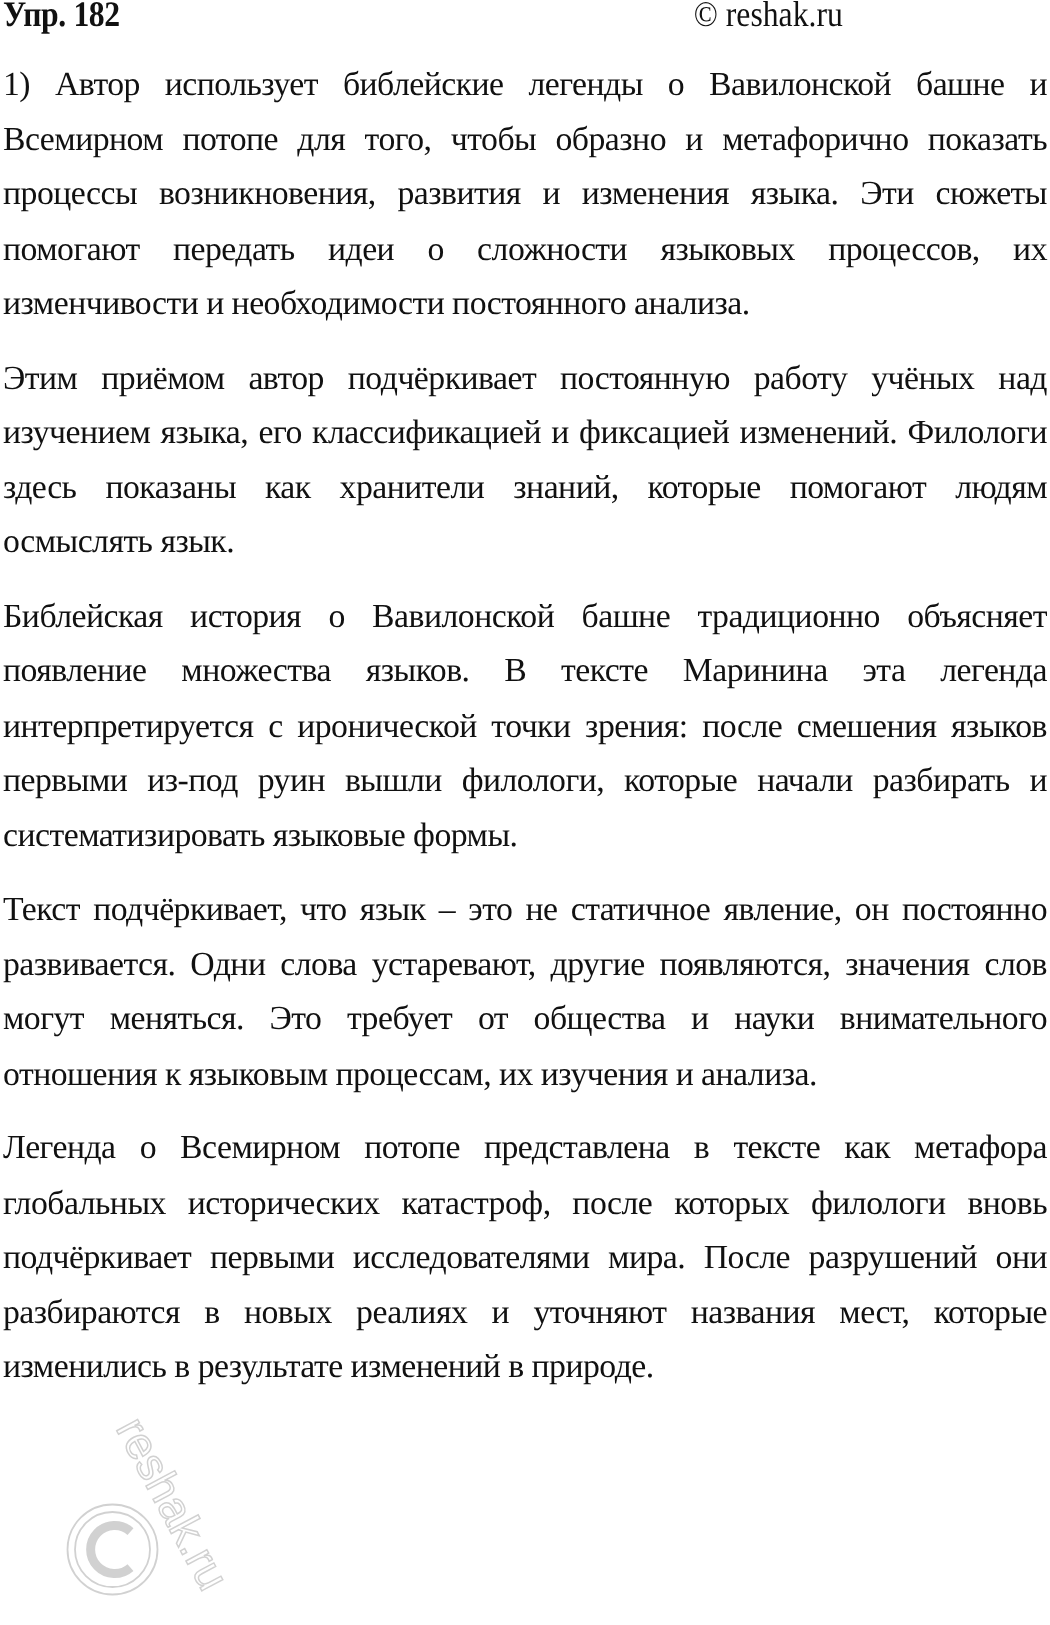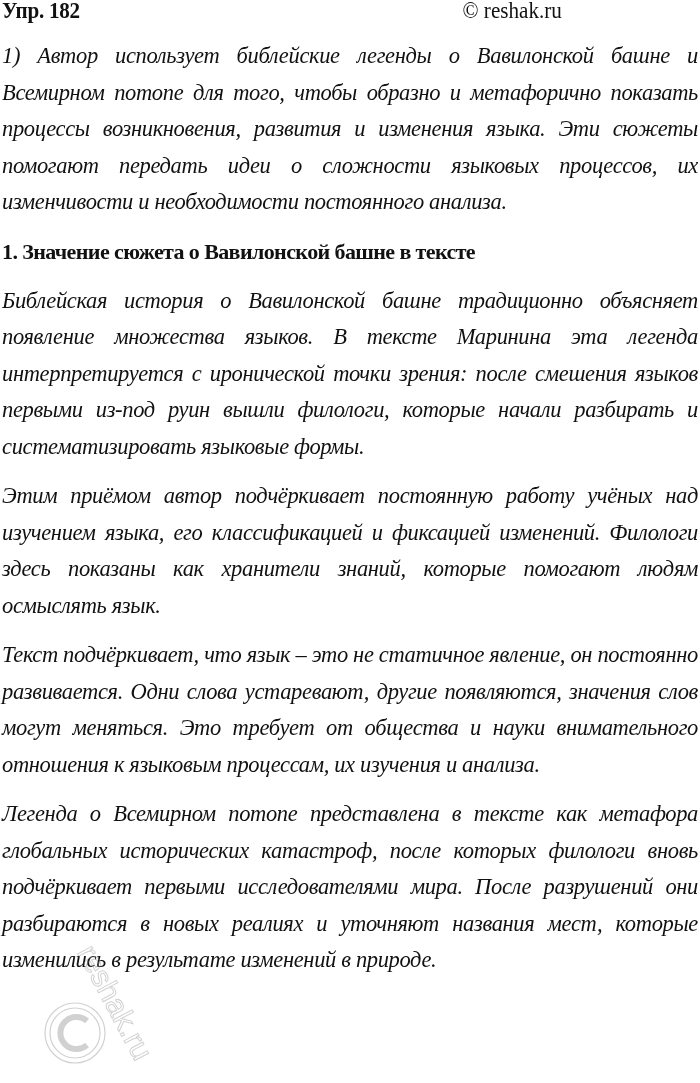--- a/index.html
+++ b/index.html
@@ -46,21 +46,20 @@
       top: 38px;
       width: 696px;
     }
     .para {
       font-size: 22.5px;
       line-height: 36.5px;
       text-align: justify;
       margin: 0 0 13px 0;
       letter-spacing: -0.35px;
       word-spacing: 0px;
-      font-style: italic;
     }
     .heading {
       font-weight: bold;
       font-size: 22px;
       line-height: 36px;
       margin: 0 0 13px 0;
       letter-spacing: -0.6px;
     }
     .watermark {
       position: absolute;
@@ -76,23 +75,22 @@
 <body>
 
 <div class="header">
   <div class="ex-title">Упр. 182</div>
   <div class="copyright">© reshak.ru</div>
 </div>
 
 <div class="content">
   <p class="para">1) Автор использует библейские легенды о Вавилонской башне и Всемирном потопе для того, чтобы образно и метафорично показать процессы возникновения, развития и изменения языка. Эти сюжеты помогают передать идеи о сложности языковых процессов, их изменчивости и необходимости постоянного анализа.</p>
 
-  <div class="heading">1. Значение сюжета о Вавилонской башне в тексте</div>
+  <p class="para">Этим приёмом автор подчёркивает постоянную работу учёных над изучением языка, его классификацией и фиксацией изменений. Филологи здесь показаны как хранители знаний, которые помогают людям осмыслять язык.</p>
   <p class="para">Библейская история о Вавилонской башне традиционно объясняет появление множества языков. В тексте Маринина эта легенда интерпретируется с иронической точки зрения: после смешения языков первыми из-под руин вышли филологи, которые начали разбирать и систематизировать языковые формы.</p>
-  <p class="para">Этим приёмом автор подчёркивает постоянную работу учёных над изучением языка, его классификацией и фиксацией изменений. Филологи здесь показаны как хранители знаний, которые помогают людям осмыслять язык.</p>
   <p class="para">Текст подчёркивает, что язык – это не статичное явление, он постоянно развивается. Одни слова устаревают, другие появляются, значения слов могут меняться. Это требует от общества и науки внимательного отношения к языковым процессам, их изучения и анализа.</p>
 
   <p class="para">Легенда о Всемирном потопе представлена в тексте как метафора глобальных исторических катастроф, после которых филологи вновь подчёркивает первыми исследователями мира. После разрушений они разбираются в новых реалиях и уточняют названия мест, которые изменились в результате изменений в природе.</p>
 </div>
 
 <div class="watermark">
   <svg width="130" height="140" viewBox="0 0 130 140">
     <g fill="none" stroke="#9a9a9a" stroke-width="1.2">
       <circle cx="45" cy="98" r="30"></circle>
       <circle cx="45" cy="98" r="25"></circle>

